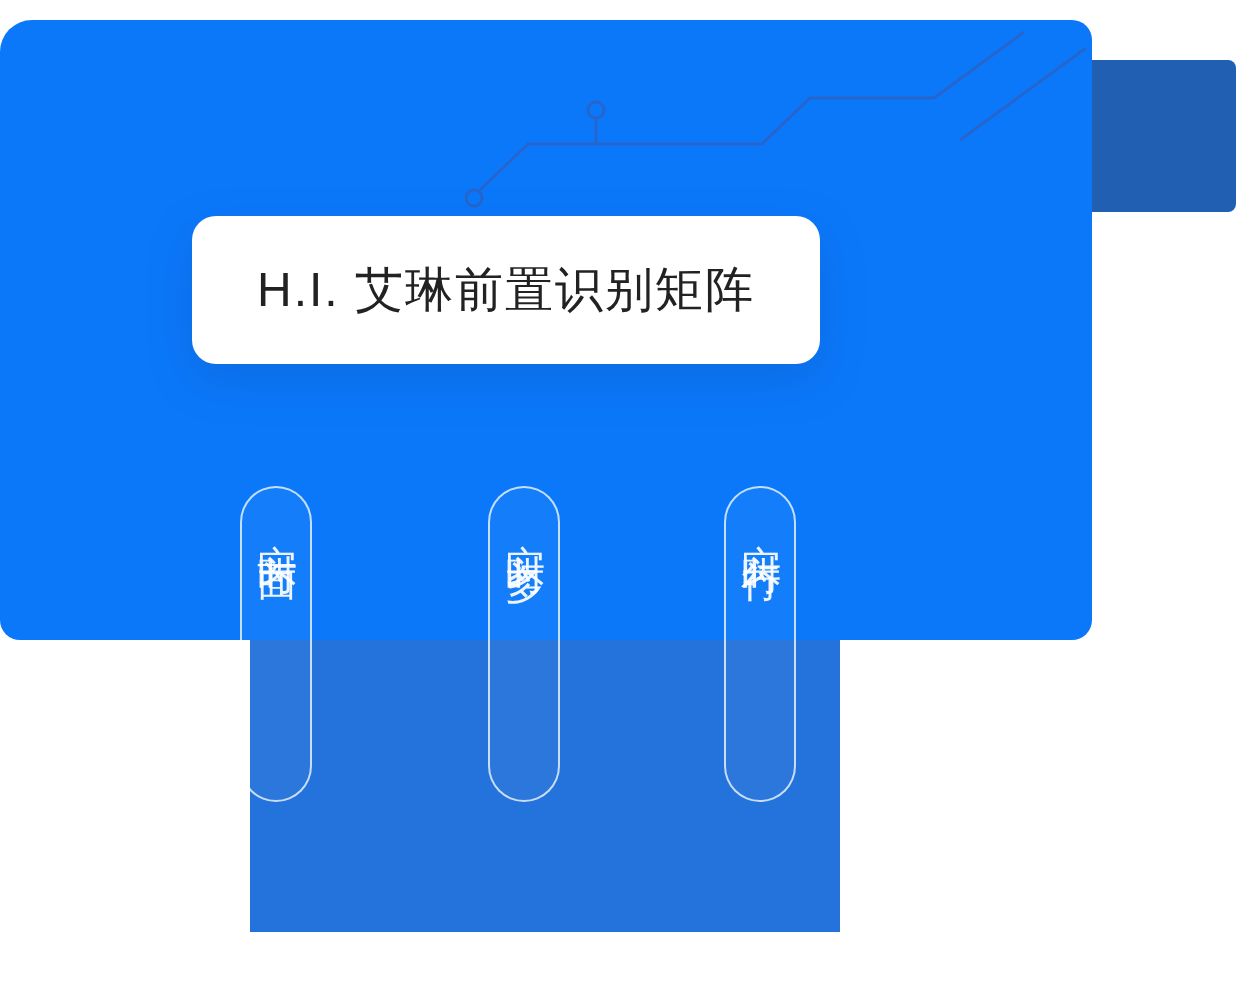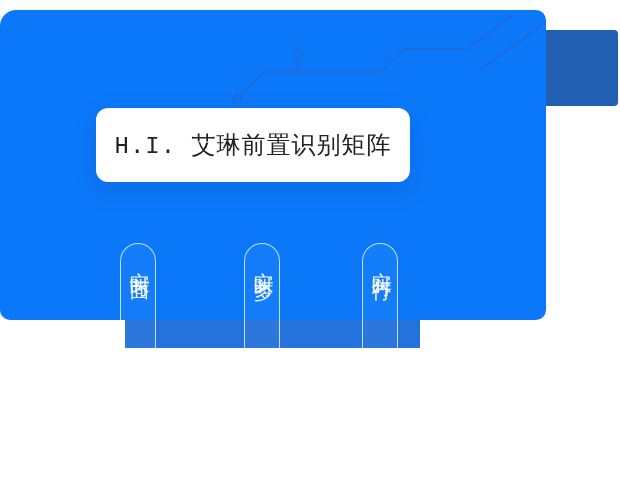--- a/index.html
+++ b/index.html
@@ -4,24 +4,23 @@
 <style>
   html, body {
     margin: 0;
     padding: 0;
     background: #ffffff;
     font-family: "Liberation Sans", sans-serif;
   }
   .stage {
     position: relative;
     width: 620px;
-    height: 348px;
+    height: 494px;
     overflow: hidden;
     background: #ffffff;
-    font-family: Liberation Mono, monospace;
   }
   
   .dark-rect {
     position: absolute;
     left: 500px;
     top: 30px;
     width: 118px;
     height: 76px;
     background: #215fb3;
     border-radius: 4px;

